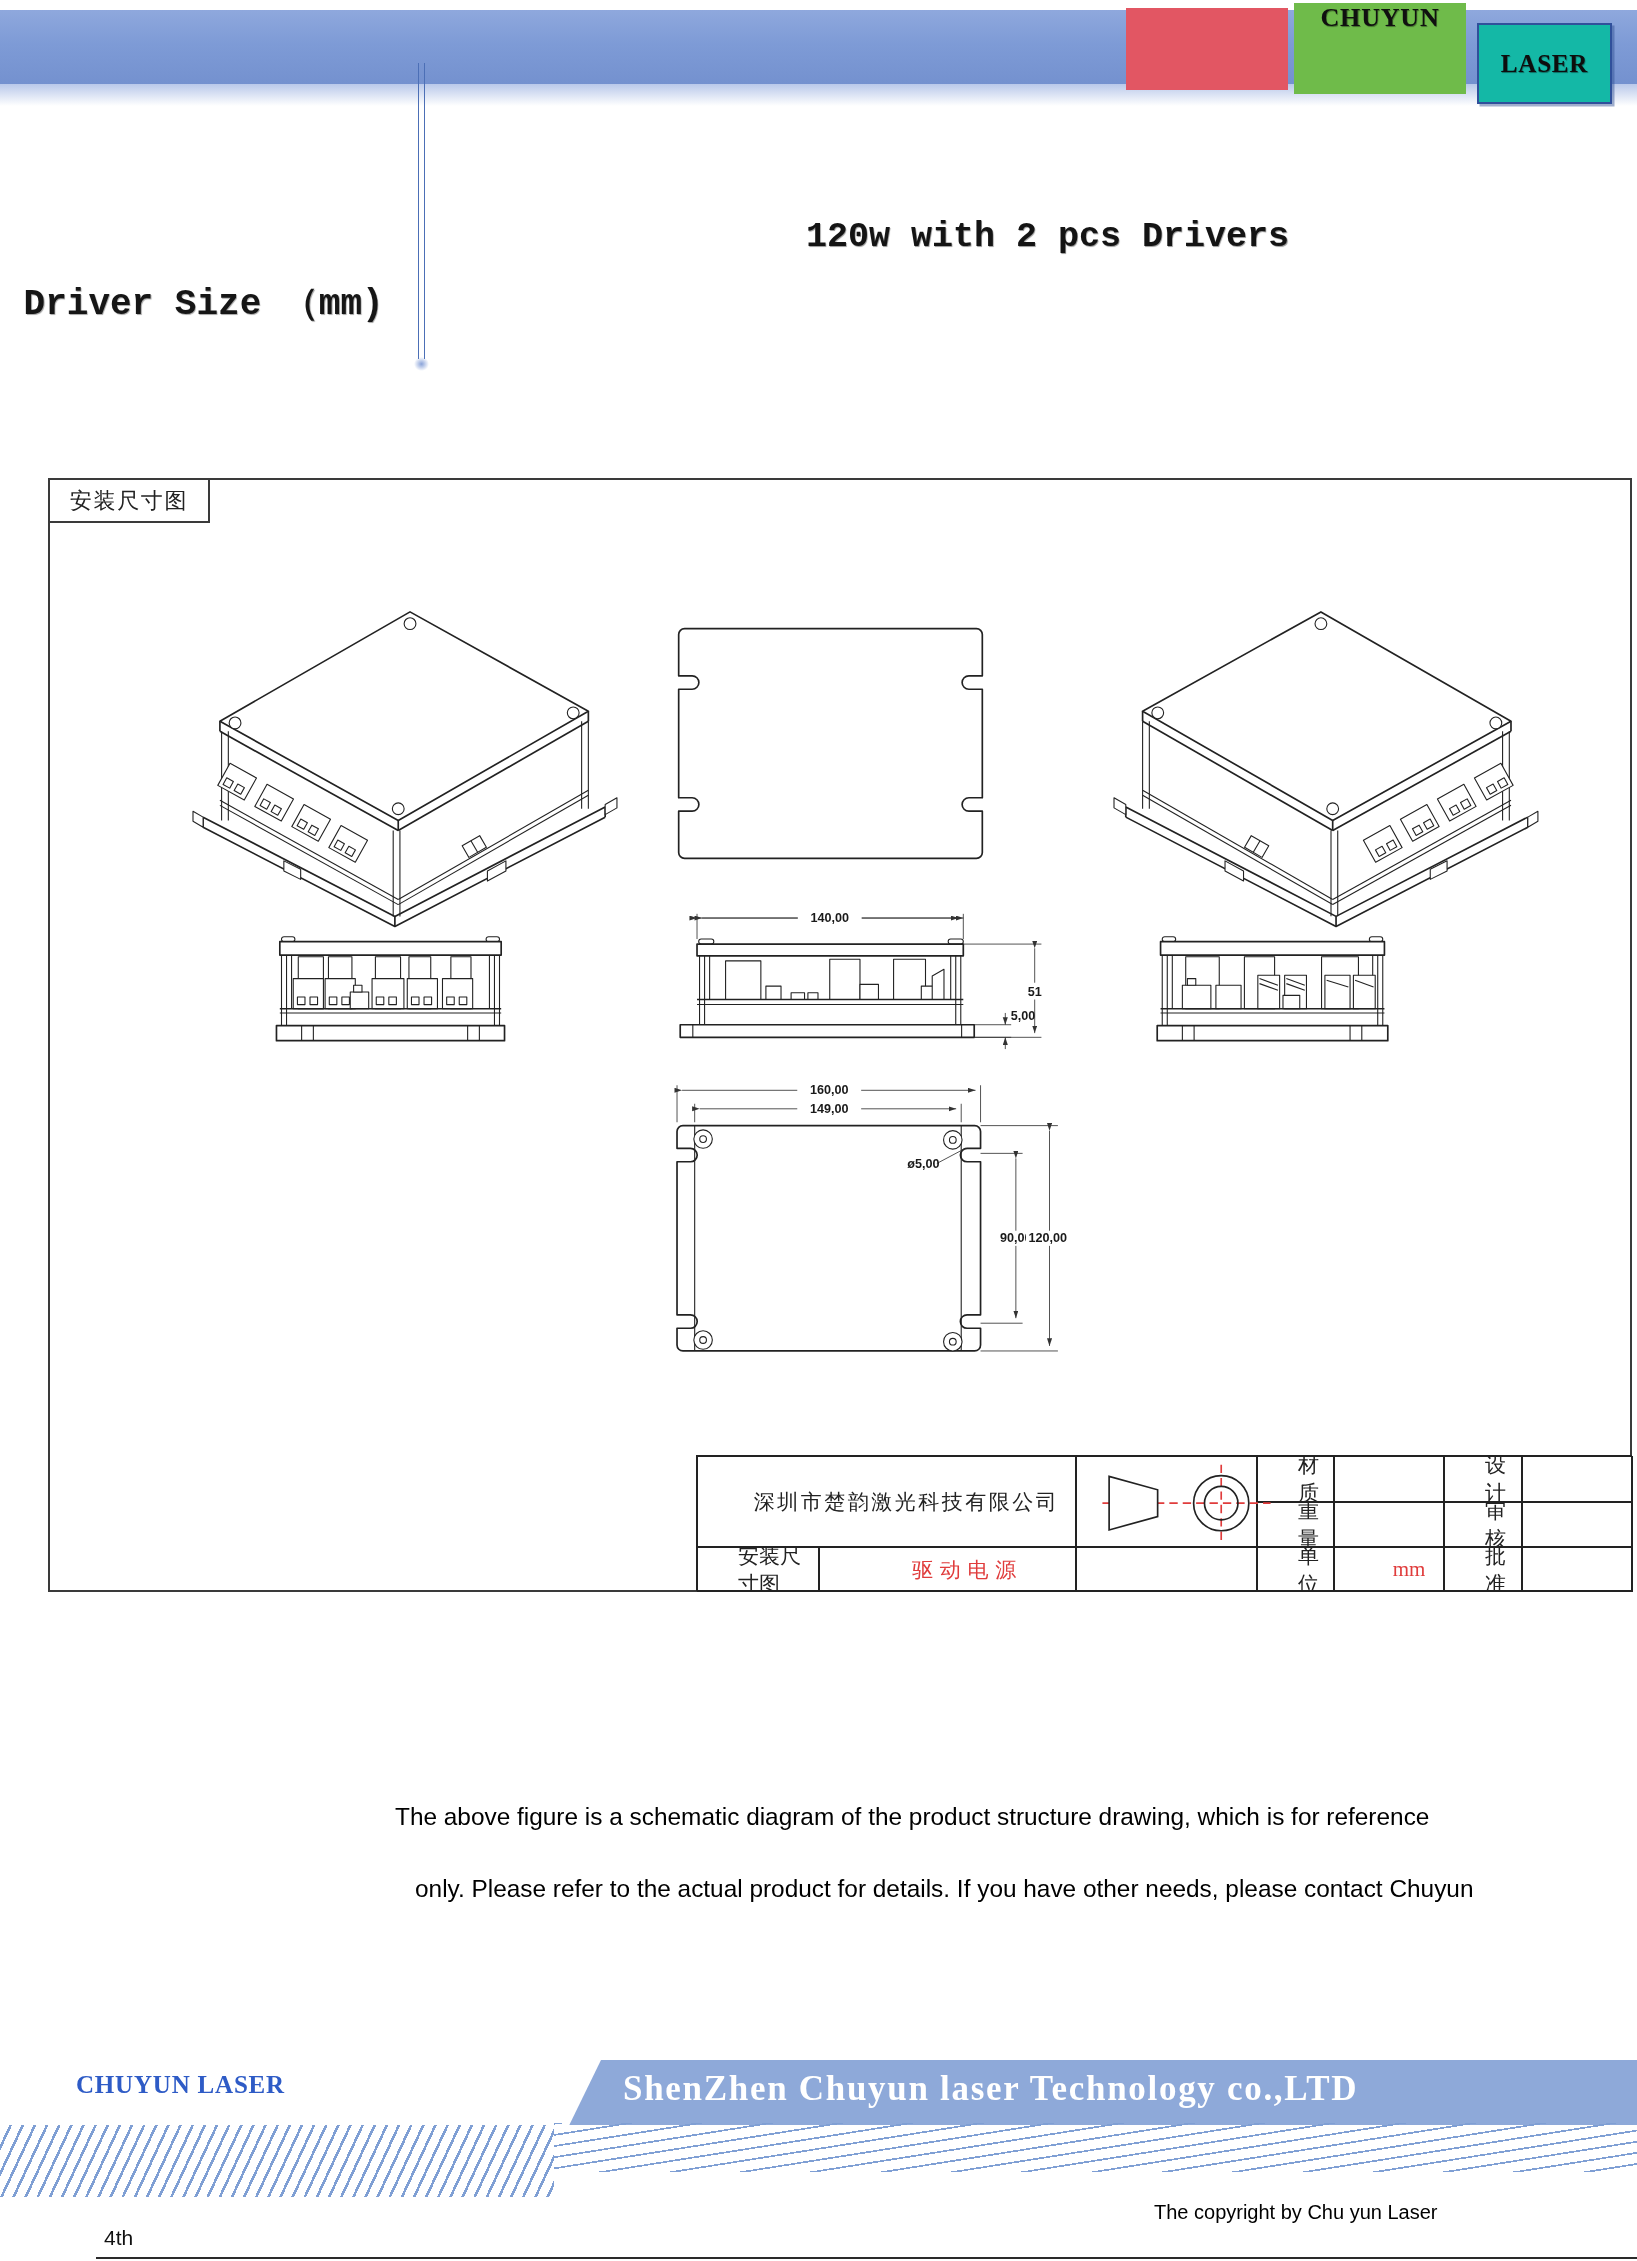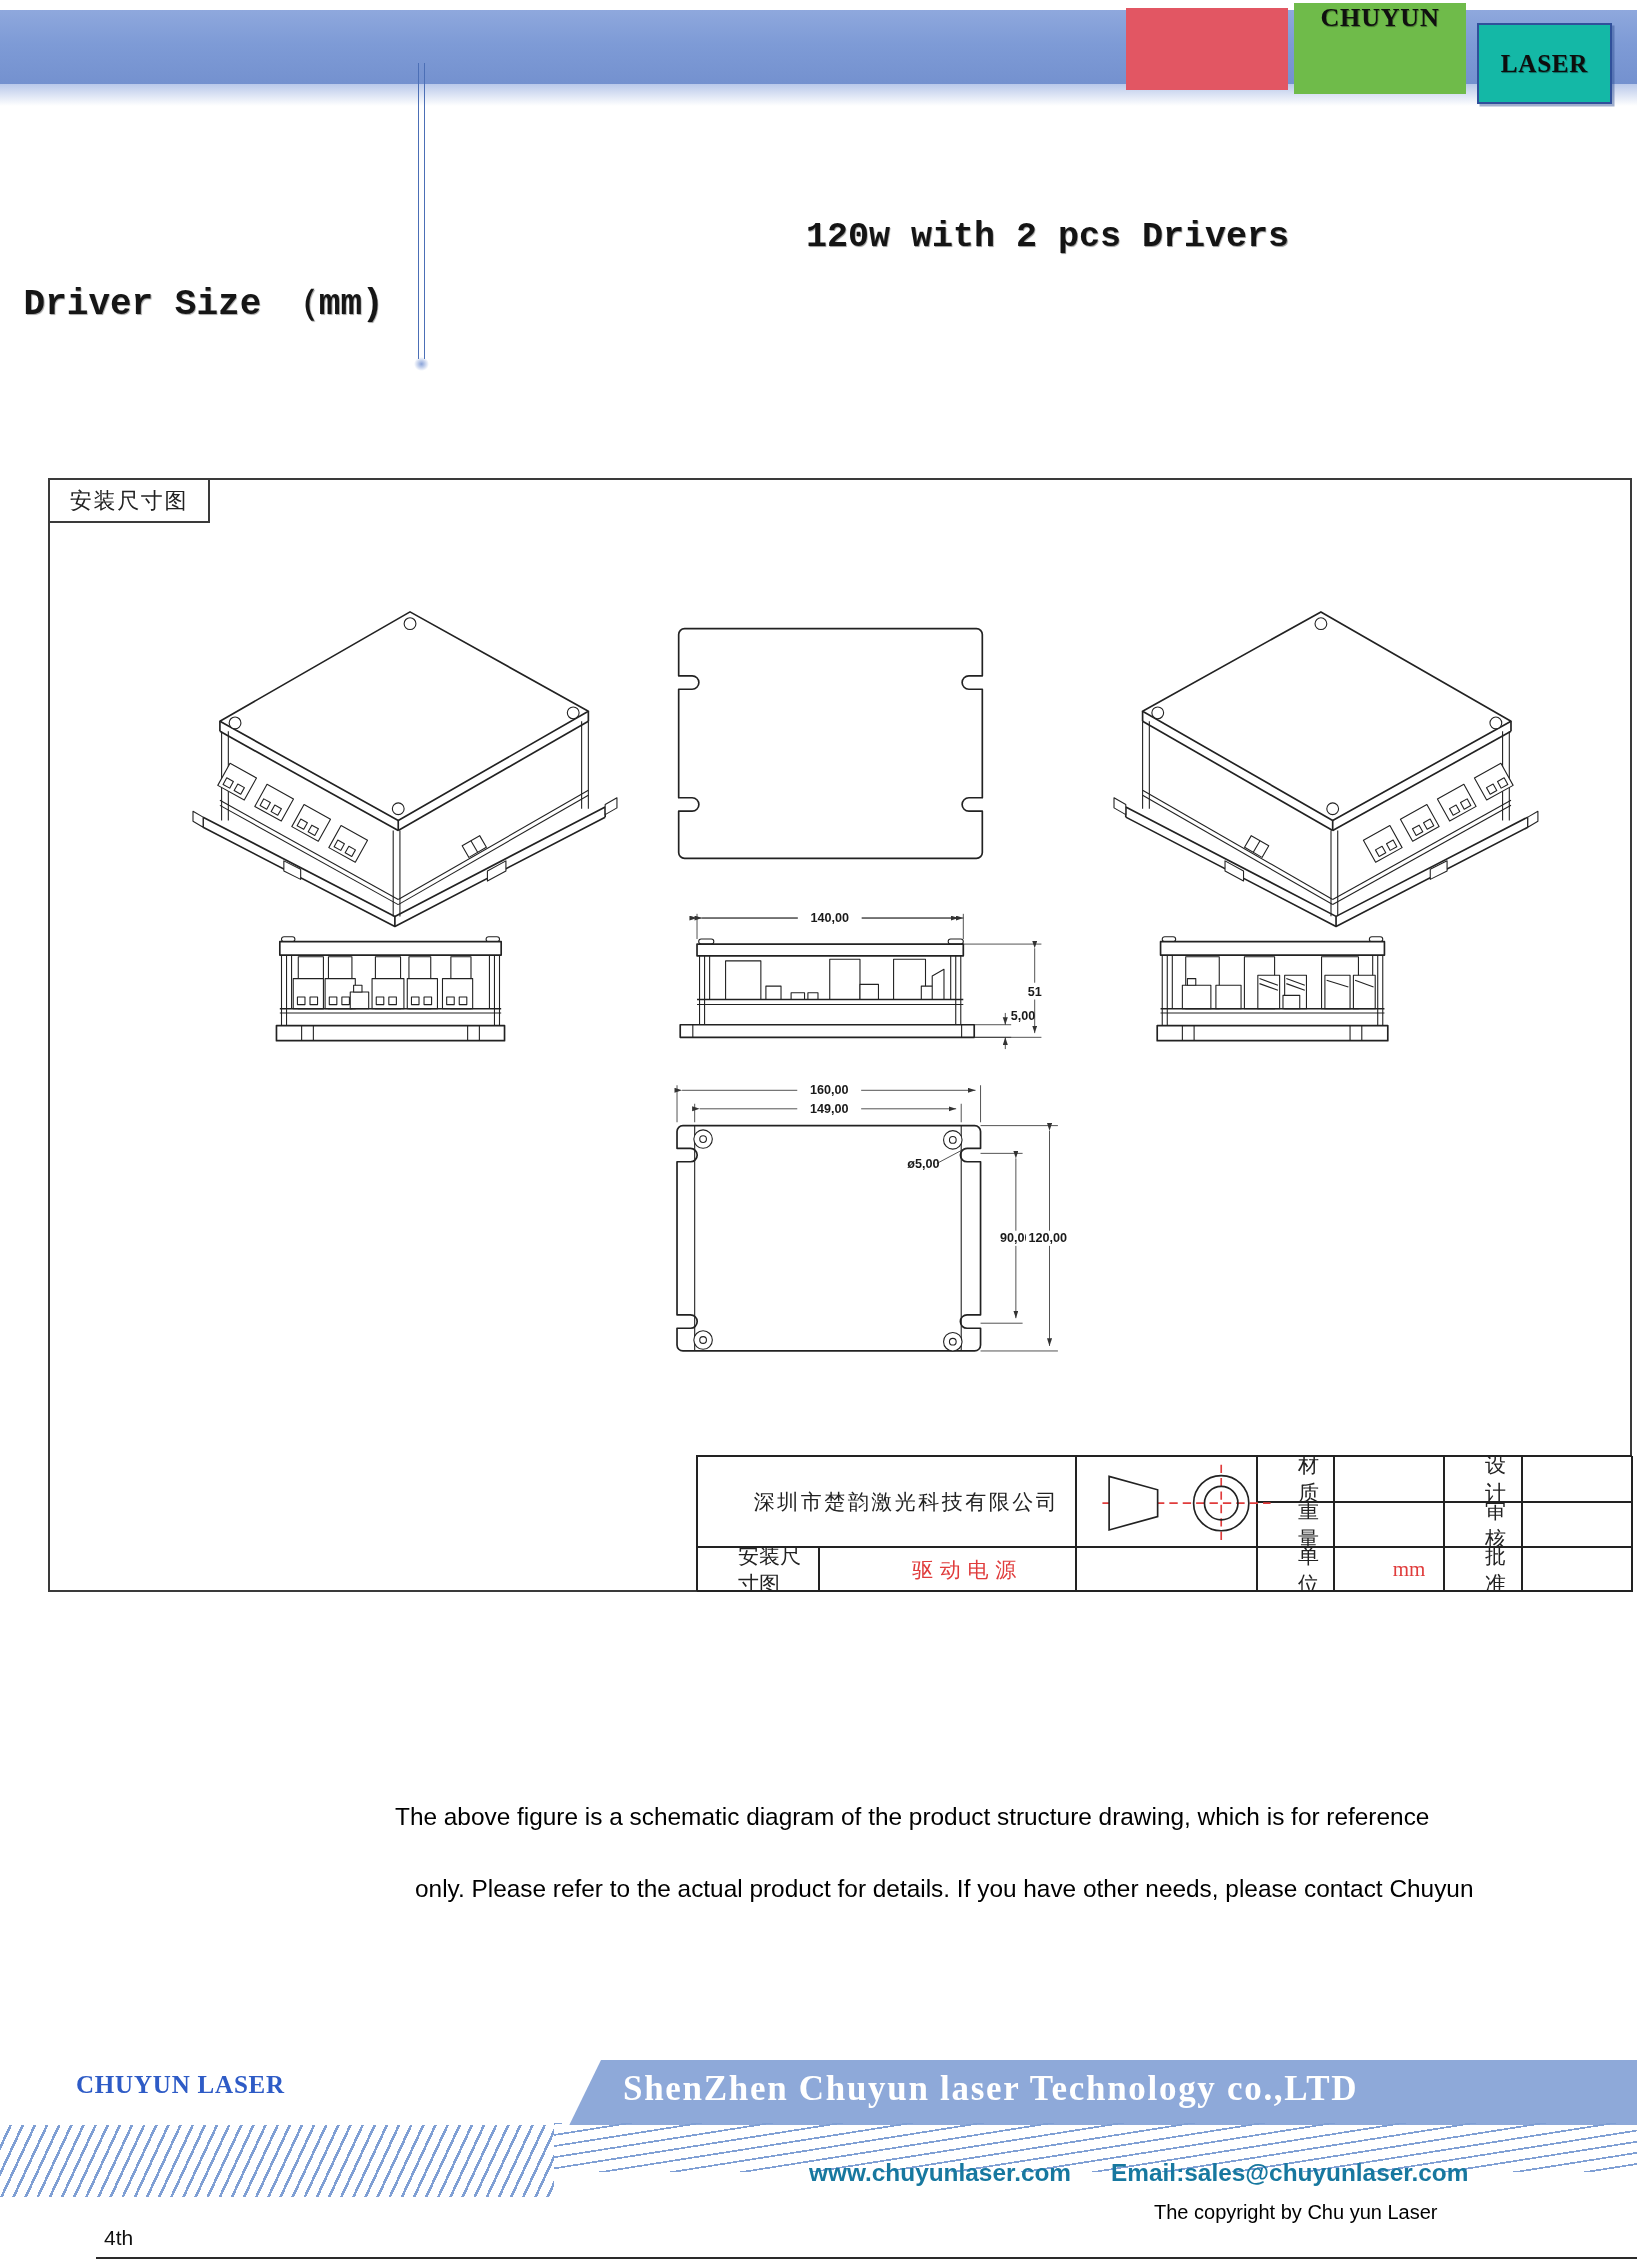--- a/index.html
+++ b/index.html
@@ -396,22 +396,18 @@
   <div class="abs para">
     <div class="l1">The above figure is a schematic diagram of the product structure drawing, which is for reference</div>
     <div class="l2">only. Please refer to the actual product for details. If you have other needs, please contact Chuyun</div>
   </div>
 
   <div class="abs f-banner"></div>
   <div class="abs f-stripes-left"></div>
   <div class="abs f-stripes-right"></div>
   <div class="abs f-brand">CHUYUN LASER</div>
   <div class="abs f-banner-text">ShenZhen Chuyun laser Technology co.,LTD</div>
-  <div class="abs f-links">
-    <span>www.chuyunlaser.com</span>
-    <span>Email:sales@chuyunlaser.com</span>
-  </div>
   <div class="abs f-copy">The copyright by Chu yun Laser</div>
   <div class="abs f-page">4th</div>
   <div class="abs f-rule"></div>
 
 </div>
 
 
 </body></html>

